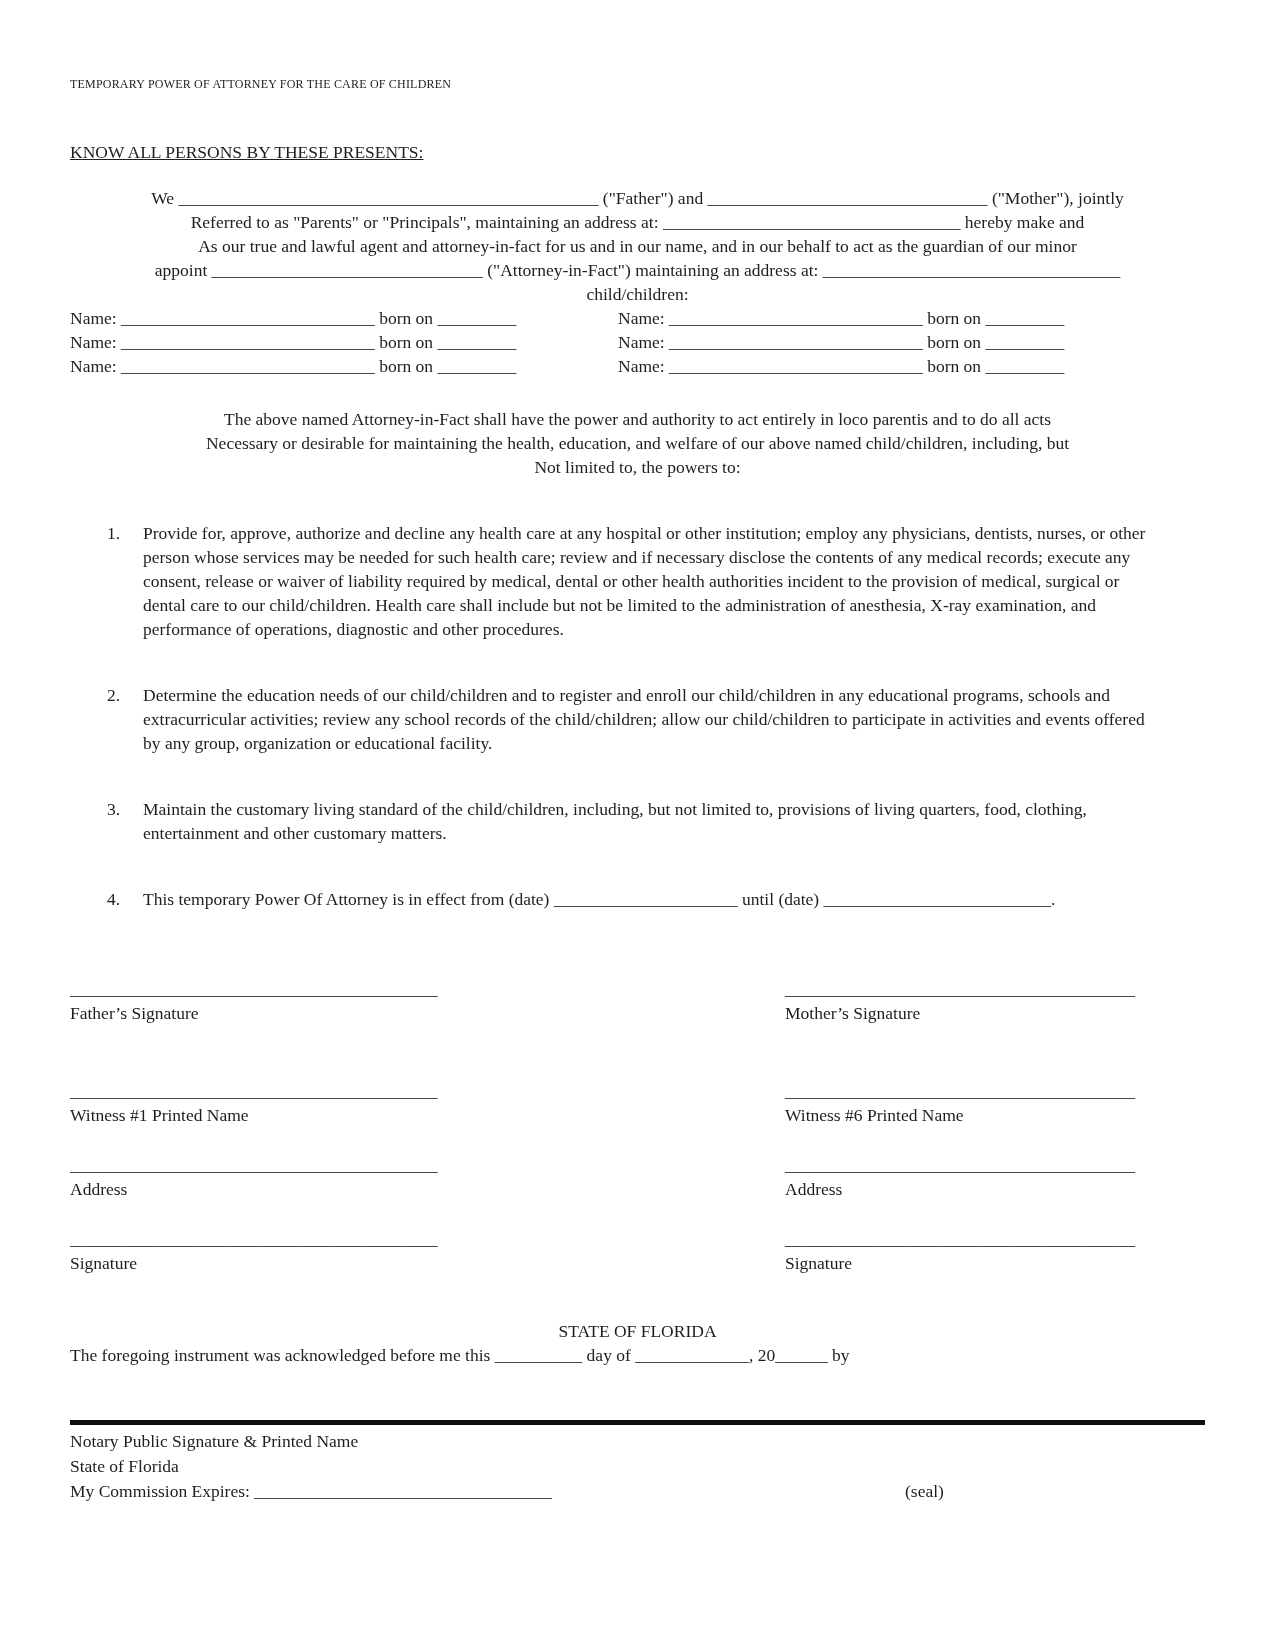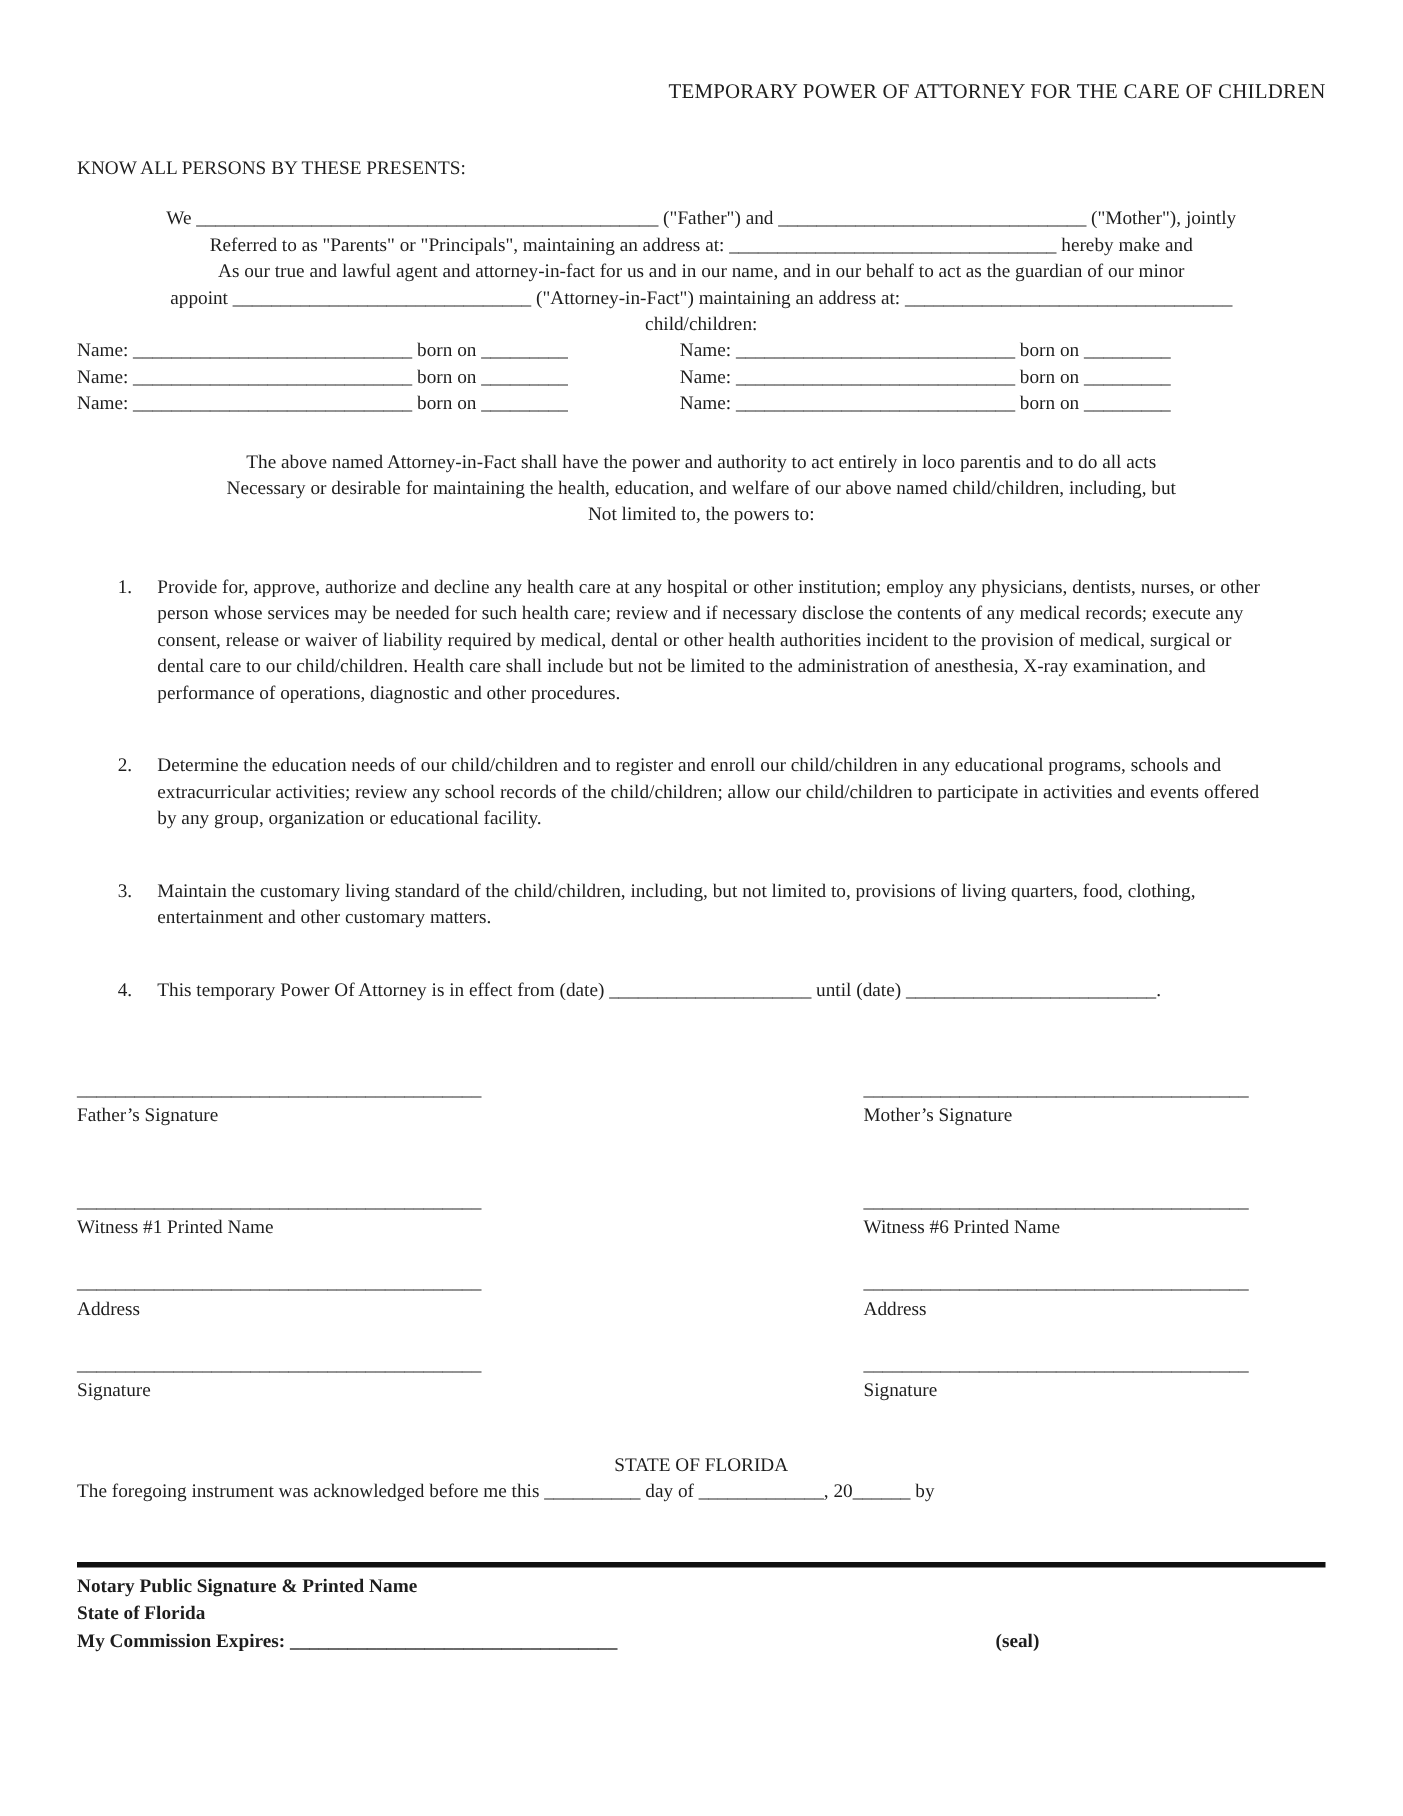--- a/index.html
+++ b/index.html
@@ -4,41 +4,41 @@
 <style>
   html,body{margin:0;padding:0;background:#ffffff;}
   .page{
     width:1275px;height:1651px;box-sizing:border-box;
     padding:0 70px;background:#ffffff;color:#1e1e1e;
     font-family:"Liberation Serif", serif;
     font-size:17.5px;line-height:24px;
     position:relative;overflow:hidden;
   }
   .title{
-    padding-top:72px;text-align:right;font-size:19px;font-weight:400;
+    padding-top:72px;text-align:left;font-size:12px;font-weight:400;
     letter-spacing:.2px;white-space:nowrap;
   }
-  .know{margin-top:44px;}
+  .know{margin-top:44px;text-decoration:underline;}
   .opening{margin-top:22px;}
   .pline{white-space:nowrap;text-align:center;}
   .names{display:grid;grid-template-columns:548px 1fr;}
   .name-cell{white-space:nowrap;}
   .powers{margin-top:29px;}
   .li{display:flex;margin-top:42px;}
   .li .num{flex:none;width:36px;margin-left:37px;}
   .li .litext{flex:1;max-width:1012px;}
   .sig-section{display:flex;margin-top:66px;}
   .sig-col-left{width:715px;flex:none;}
   .sig-col-right{flex:1;}
   .sig-block{margin-bottom:26px;}
   .sig-block.first{margin-bottom:54px;}
   .sig-line{white-space:nowrap;letter-spacing:0;font-style:italic;}
   .state{text-align:center;margin-top:18px;}
   .ack{white-space:nowrap;}
-  .notary{margin-top:53px;font-weight:bold;}
+  .notary{margin-top:53px;}
   .rule{border-top:5px solid #101010;height:0;margin:0 0 4px 0;}
   .nline{line-height:25px;}
   .commission-row{position:relative;line-height:25px;}
   .seal{position:absolute;left:835px;top:0;}
 </style>
 </head>
 <body>
 
 <div class="page">
 

